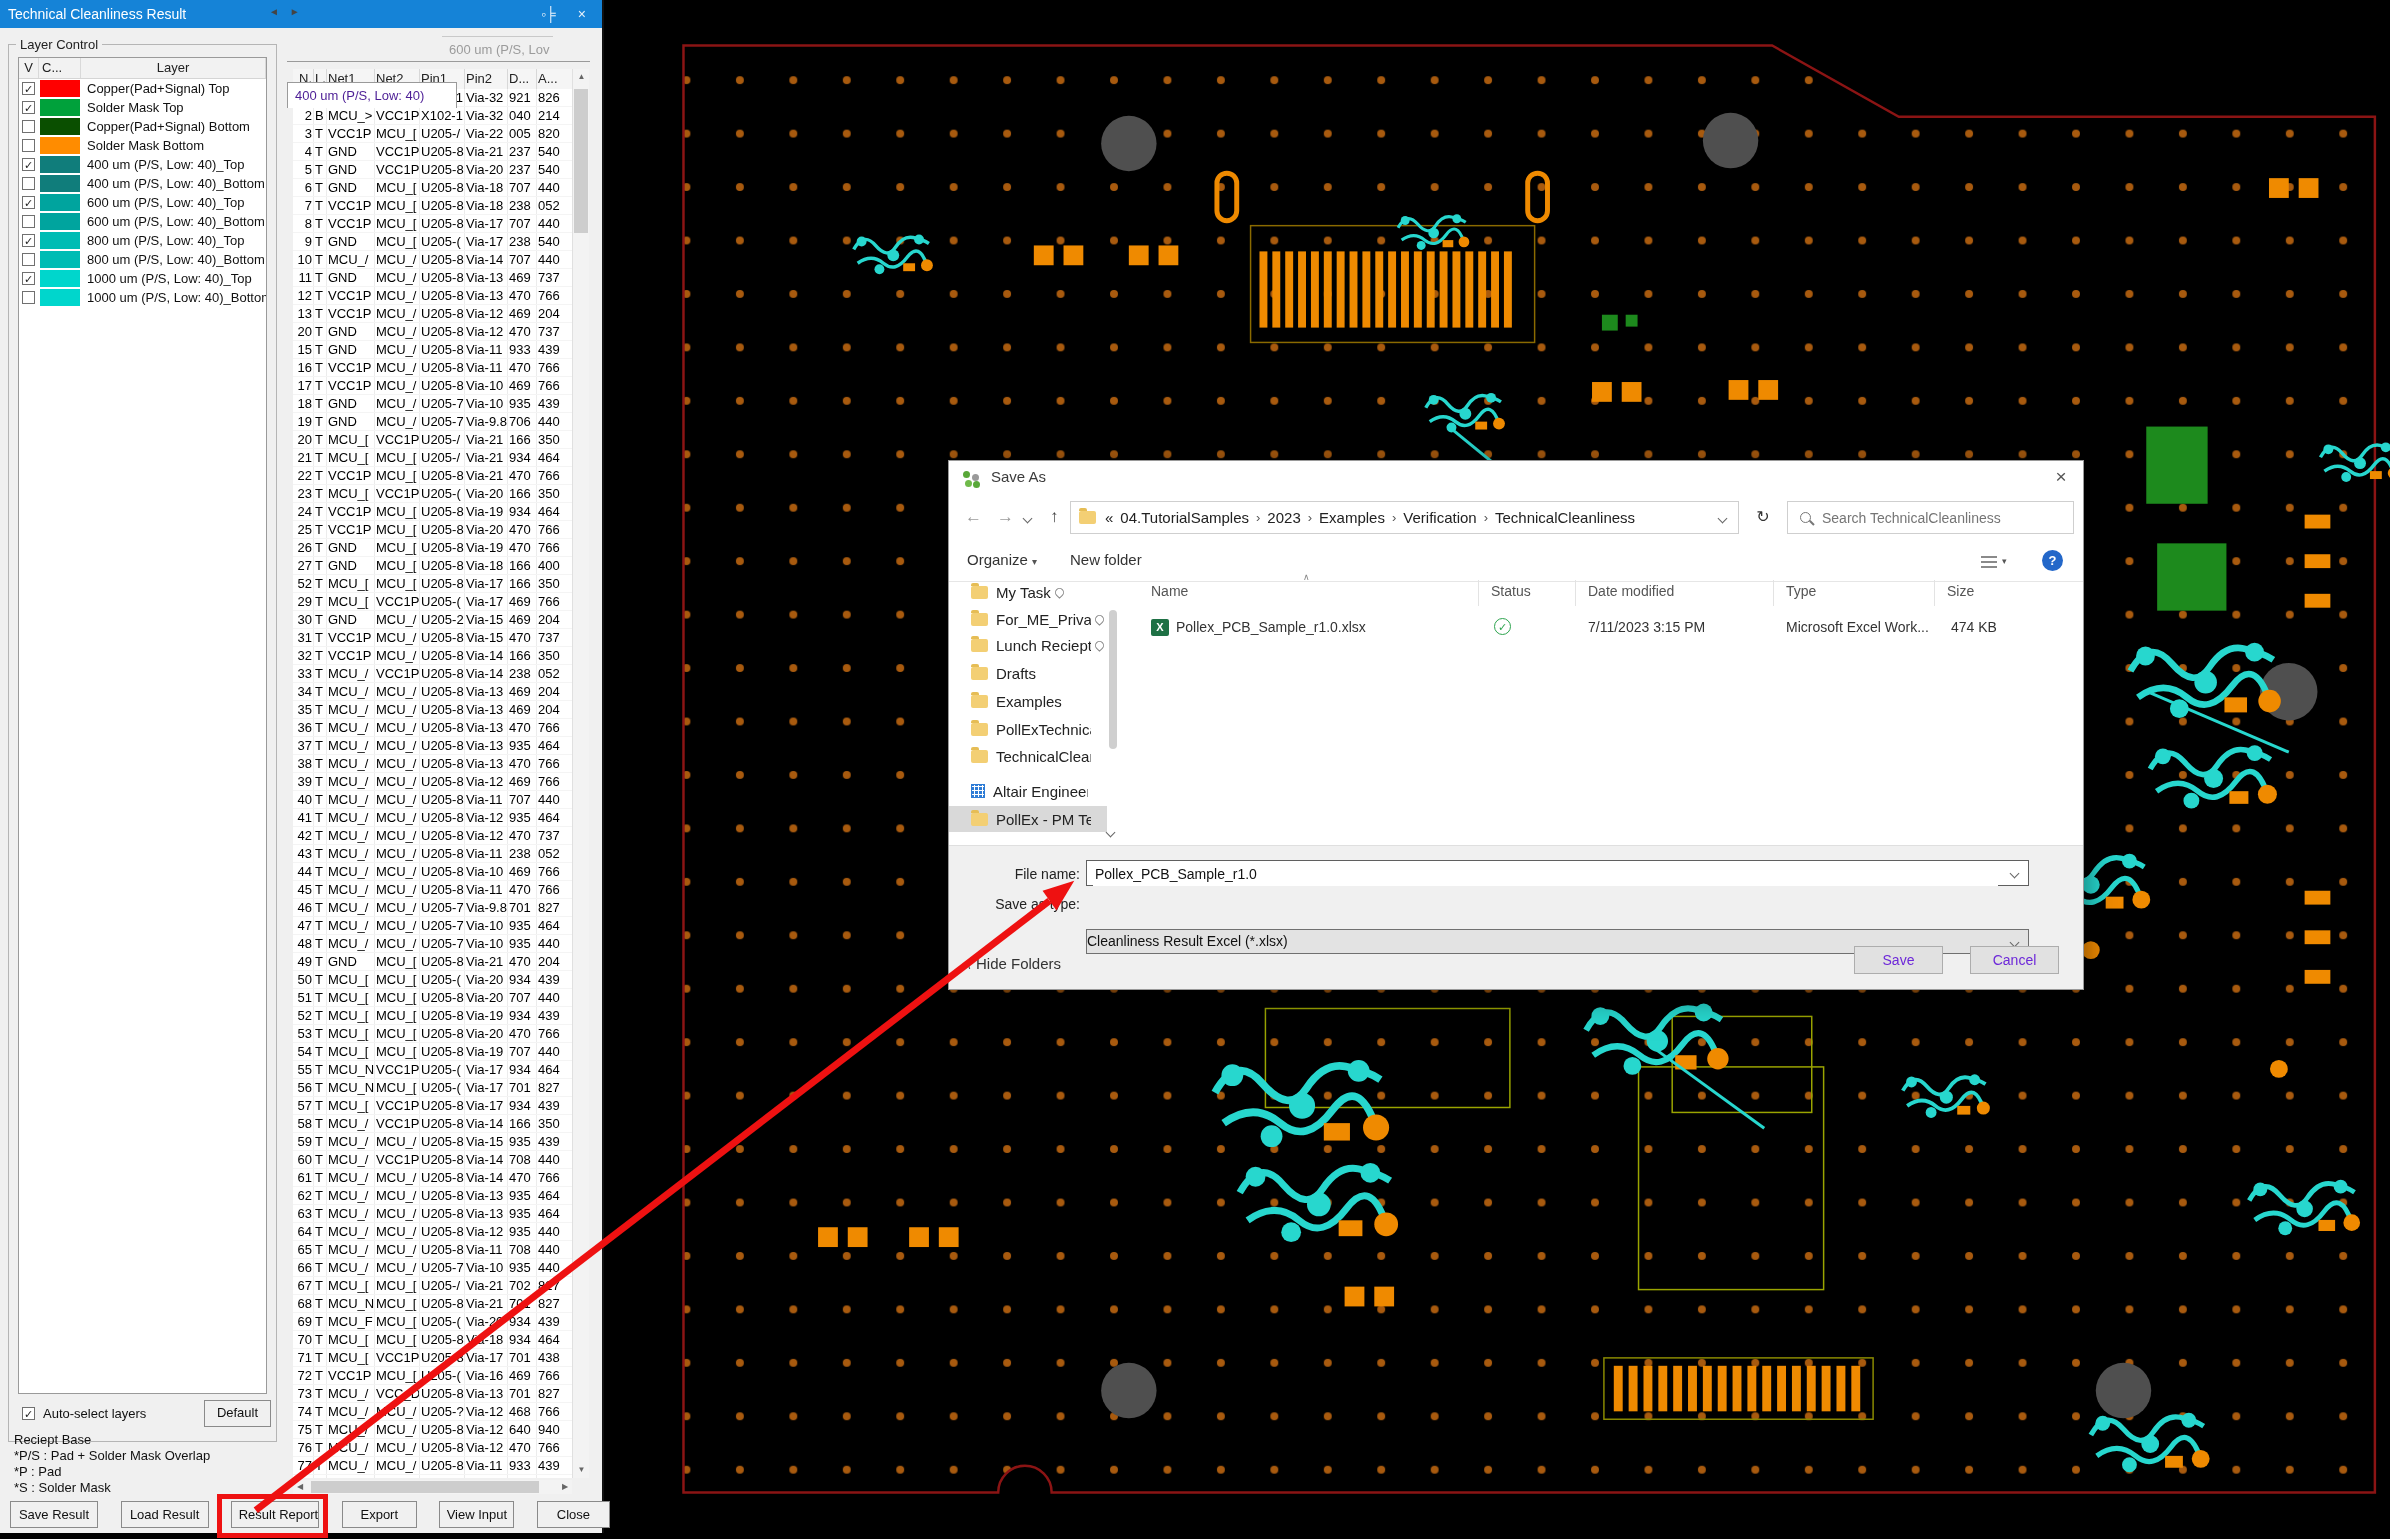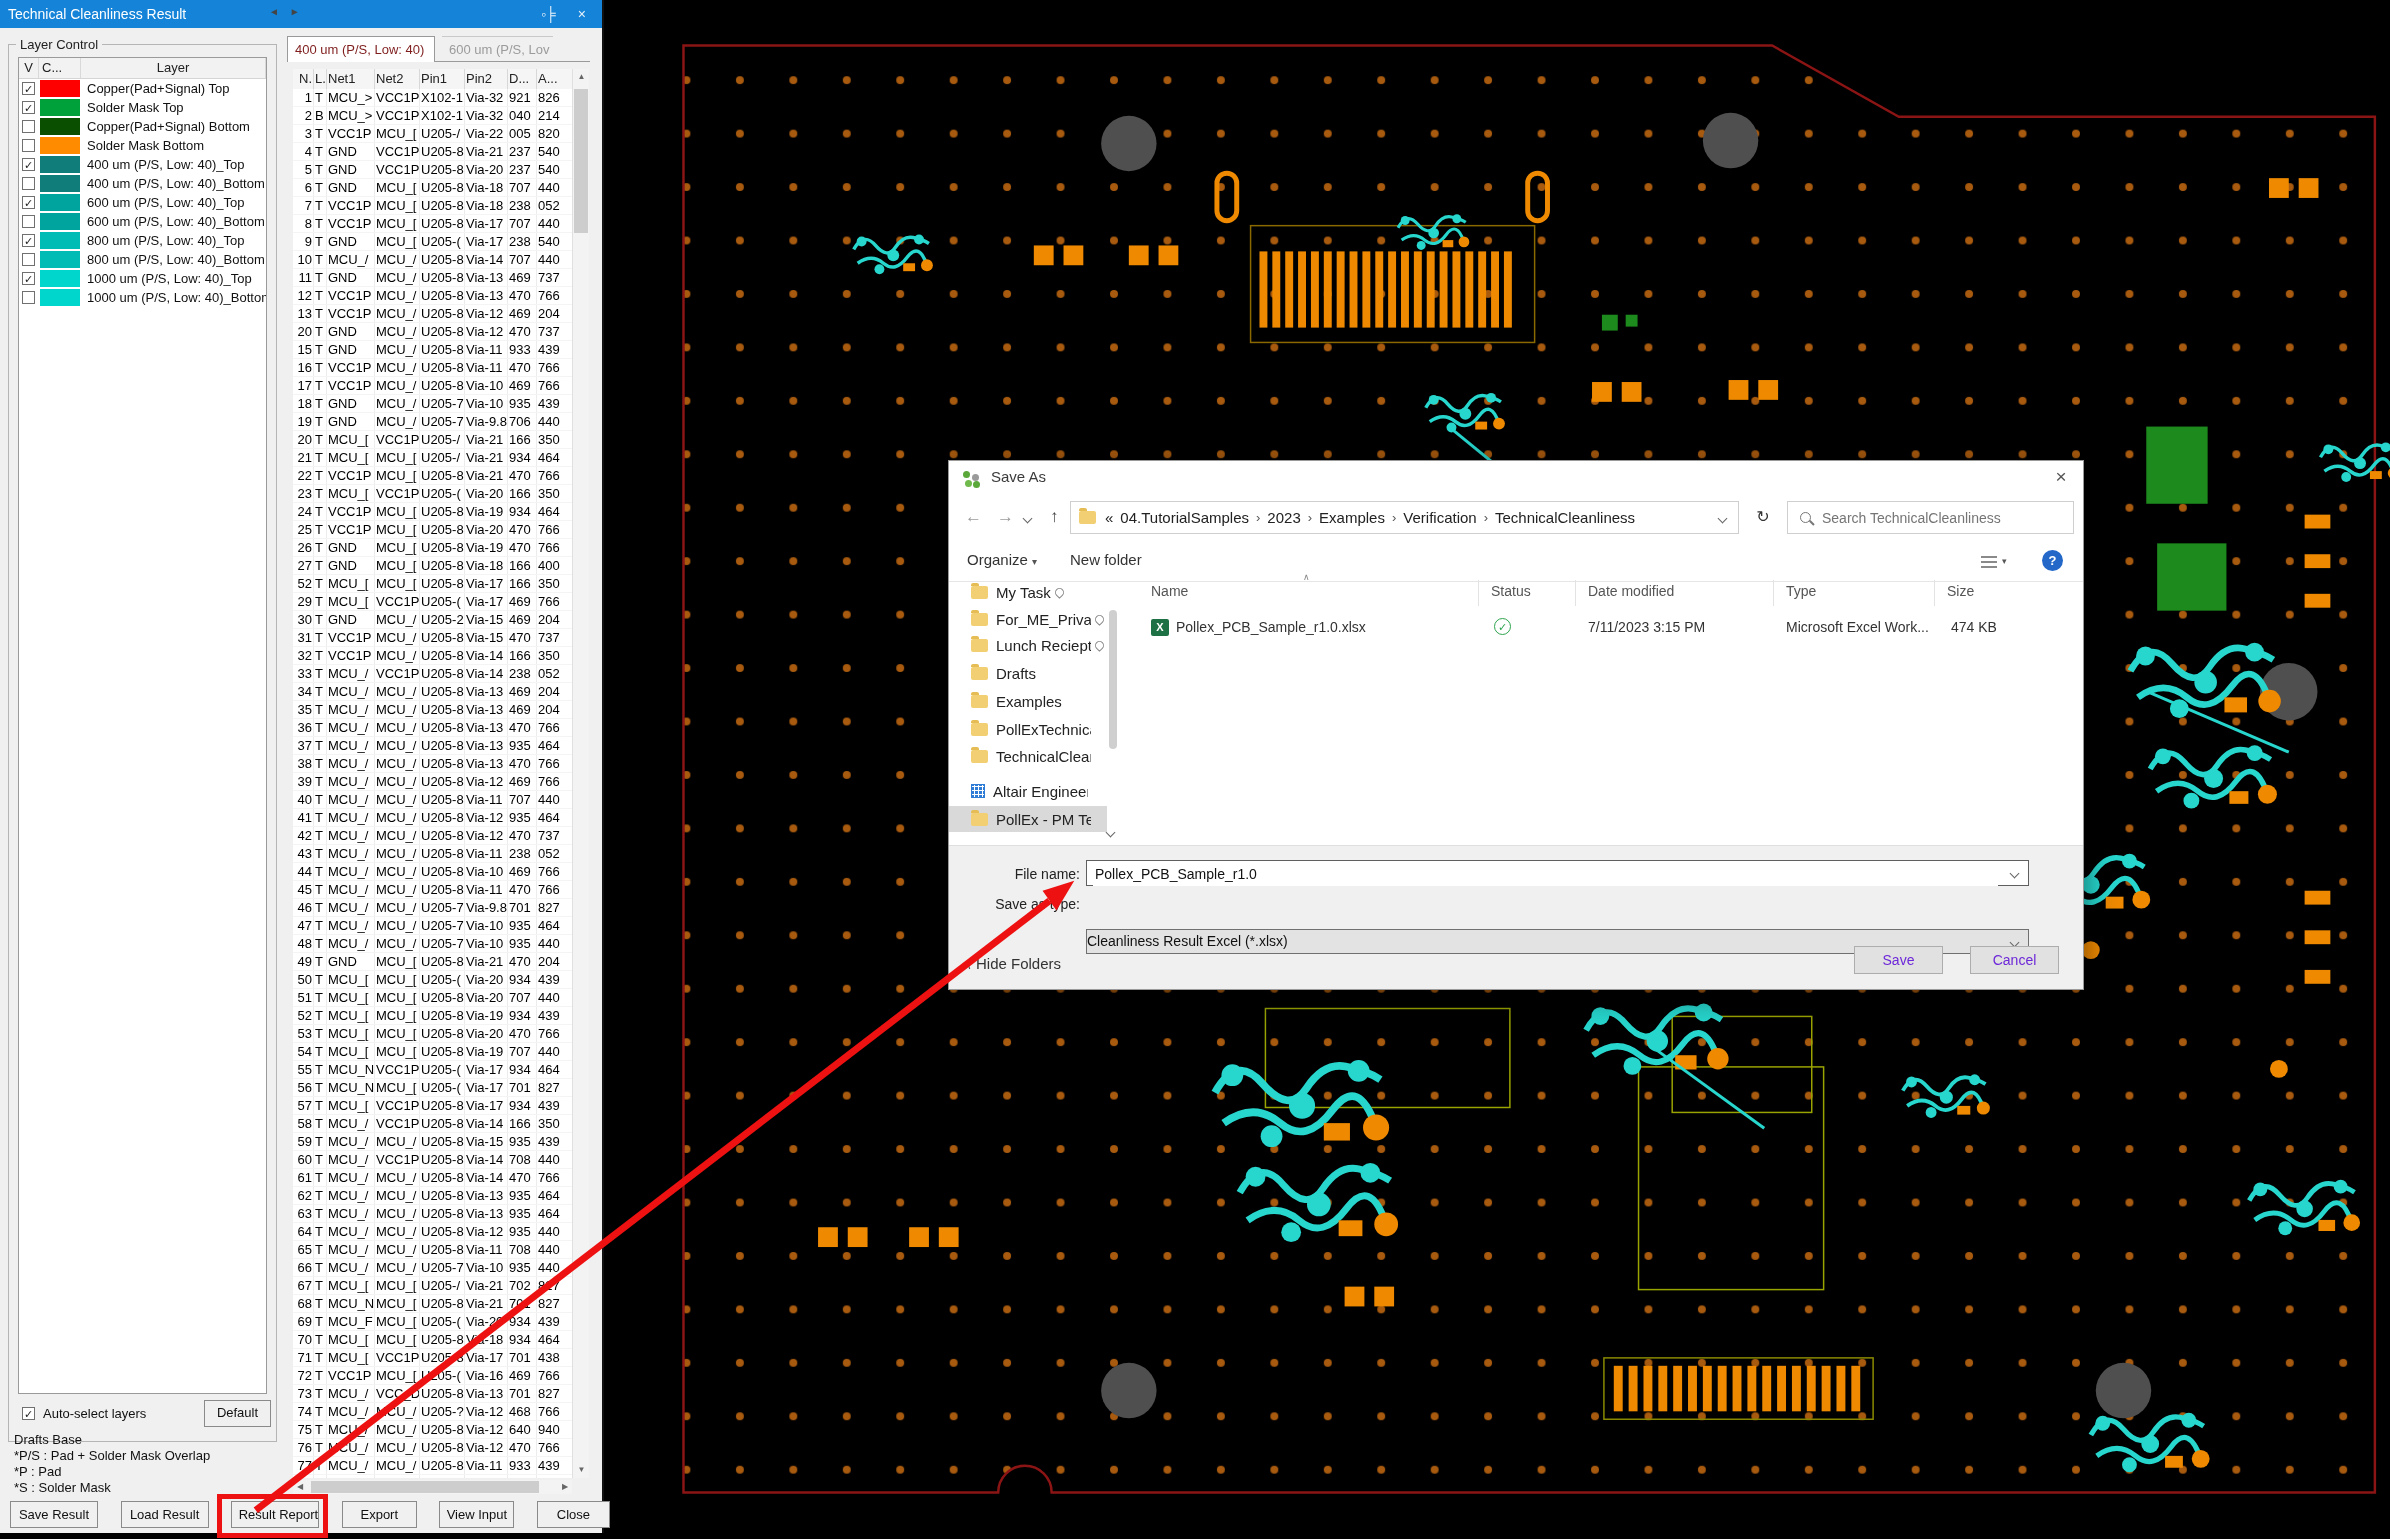--- a/index.html
+++ b/index.html
@@ -15,21 +15,21 @@
   .lhead{display:flex;height:20px;background:#f2f2f2;border-bottom:1px solid #d5d5d5;font-size:13px;color:#222;}
   .lh{box-sizing:border-box;border-right:1px solid #d9d9d9;text-align:center;line-height:19px;overflow:hidden;}
   .lh0{width:20px}.lh1{width:42px;text-align:left;padding-left:3px}.lh2{flex:1}
   .lrow{display:flex;align-items:center;height:19px;}
   .lcb{width:13px;height:13px;border:1px solid #707070;background:#fff;margin-left:3px;font-size:11px;line-height:12px;text-align:center;color:#222;box-sizing:border-box;flex:none;}
   .lsw{width:40px;height:17px;margin-left:5px;flex:none;}
   .lname{margin-left:7px;font-size:13px;color:#111;white-space:nowrap;}
   
   .tabstrip{position:absolute;left:287px;top:36px;width:305px;height:27px;}
   .tab{position:absolute;top:0;height:26px;font-size:13px;line-height:26px;padding:0 7px;white-space:nowrap;overflow:hidden;box-sizing:border-box;}
-  .tab.active{left:0;width:148px;background:#fff;border:1px solid #9a9a9a;border-bottom:none;color:#7f1d1d;z-index:2;}
+  .tab.active{left:0;width:170px;background:#fff;border:1px solid #9a9a9a;border-bottom:none;color:#4c1d95;z-index:2;margin-top:46px;}
   .tab.inactive{left:155px;width:111px;color:#9b9b9b;background:#f0f0f0;border-top:1px solid #c9c9c9;}
   .tabspin{position:absolute;left:269px;top:6px;font-size:10px;color:#444;letter-spacing:4px;}
   .rtable-line{position:absolute;left:287px;top:61px;width:303px;height:1px;background:#9a9a9a;}
   .rhead{position:absolute;left:293px;top:69px;width:279px;height:20px;display:flex;background:#f5f5f5;border-bottom:1px solid #cfcfcf;font-size:13px;color:#222;}
   .rbody{position:absolute;left:293px;top:89px;width:279px;height:1389px;background:#fff;overflow:hidden;}
   .rrow{display:flex;height:17px;font-size:13px;color:#000;border-bottom:1px solid #f4f4f4;background:#fff;}
   .rc{display:inline-block;box-sizing:border-box;overflow:hidden;white-space:nowrap;padding:0 1px;border-right:1px solid #ececec;line-height:17px;height:100%;flex:none;}
   .rhead .rc{border-right:1px solid #d8d8d8;line-height:19px;}
   .rc0{width:21px;text-align:right}.rc1{width:13px}.rc2{width:48px}.rc3{width:45px}
   .rc4{width:45px}.rc5{width:43px}.rc6{width:29px}.rc7{width:38px;border-right:none}
@@ -1139,21 +1139,21 @@
       <div class="harr" style="right:0">▶</div>
     </div>
 
     <div class="autosel">
       <span class="lcb on" style="margin-left:0">✓</span>
       <span style="margin-left:8px">Auto-select layers</span>
     </div>
     <div class="defbtn">Default</div>
 
     <div class="measure" id="measure-base">
-        <div class="">Drafts Base</div>
+        <div class="">Reciept Base</div>
         <div class="">*P/S : Pad + Solder Mask Overlap</div>
         <div class="">*P : Pad</div>
         <div class="">*S : Solder Mask</div>
       </div>
 
     <div class="btnrow" id="panel-buttons">
         <div class="pbtn" style="width: 88px;">Save Result</div>
         <div class="pbtn" style="width: 88px;">Load Result</div>
         <div class="pbtn" style="width: 88px; text-align: right;">Result Report</div>
         <div class="pbtn" style="width: 75px;">Export</div>

